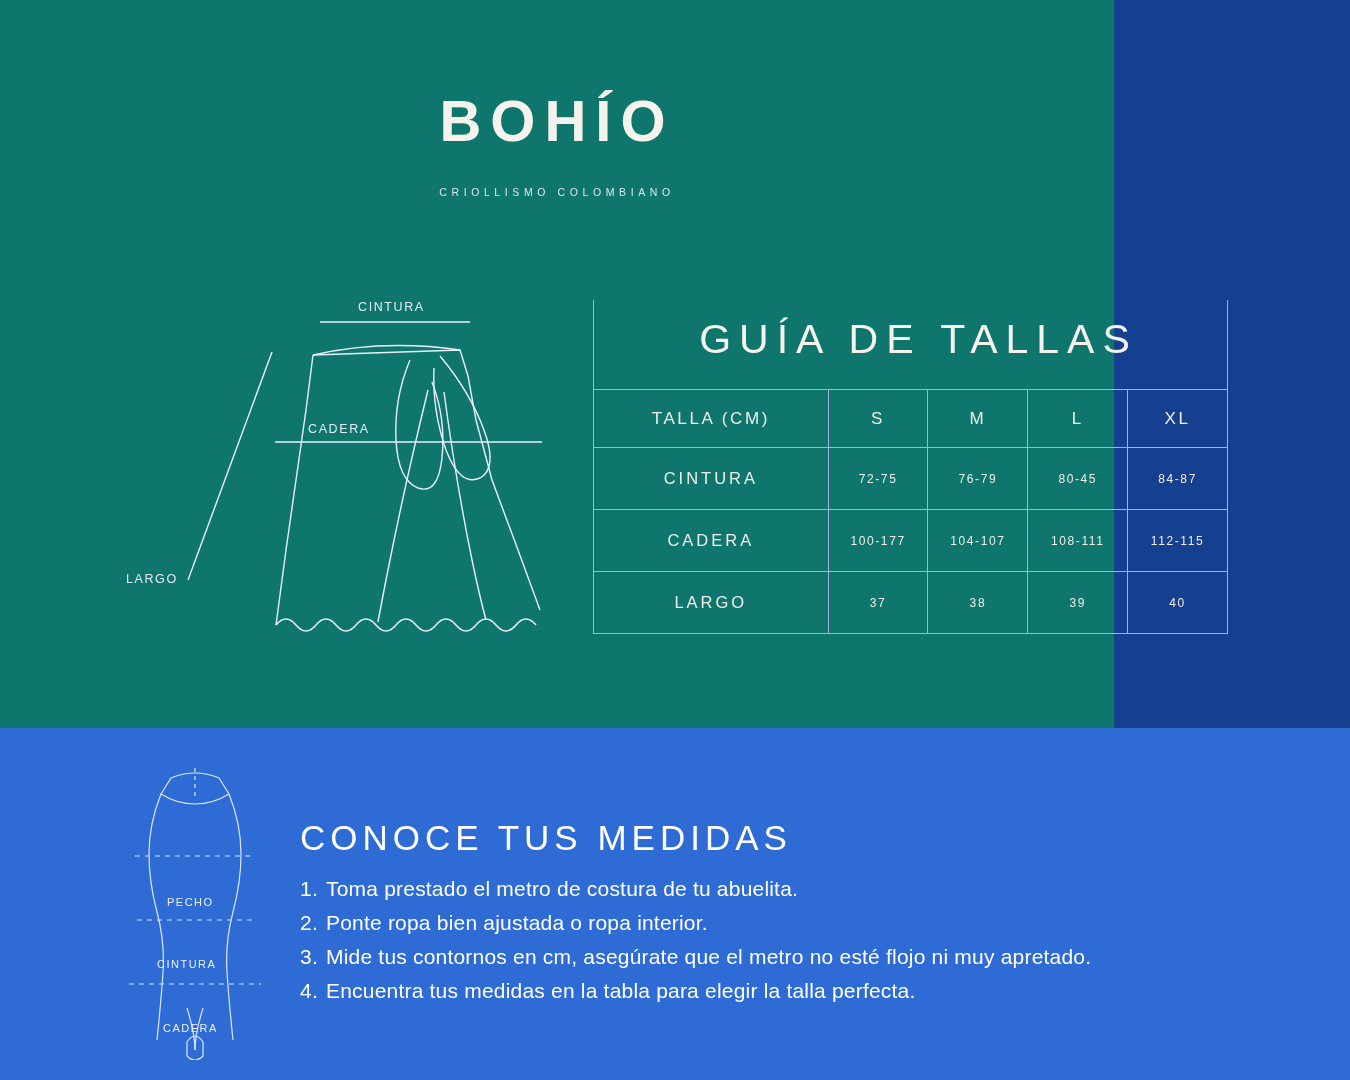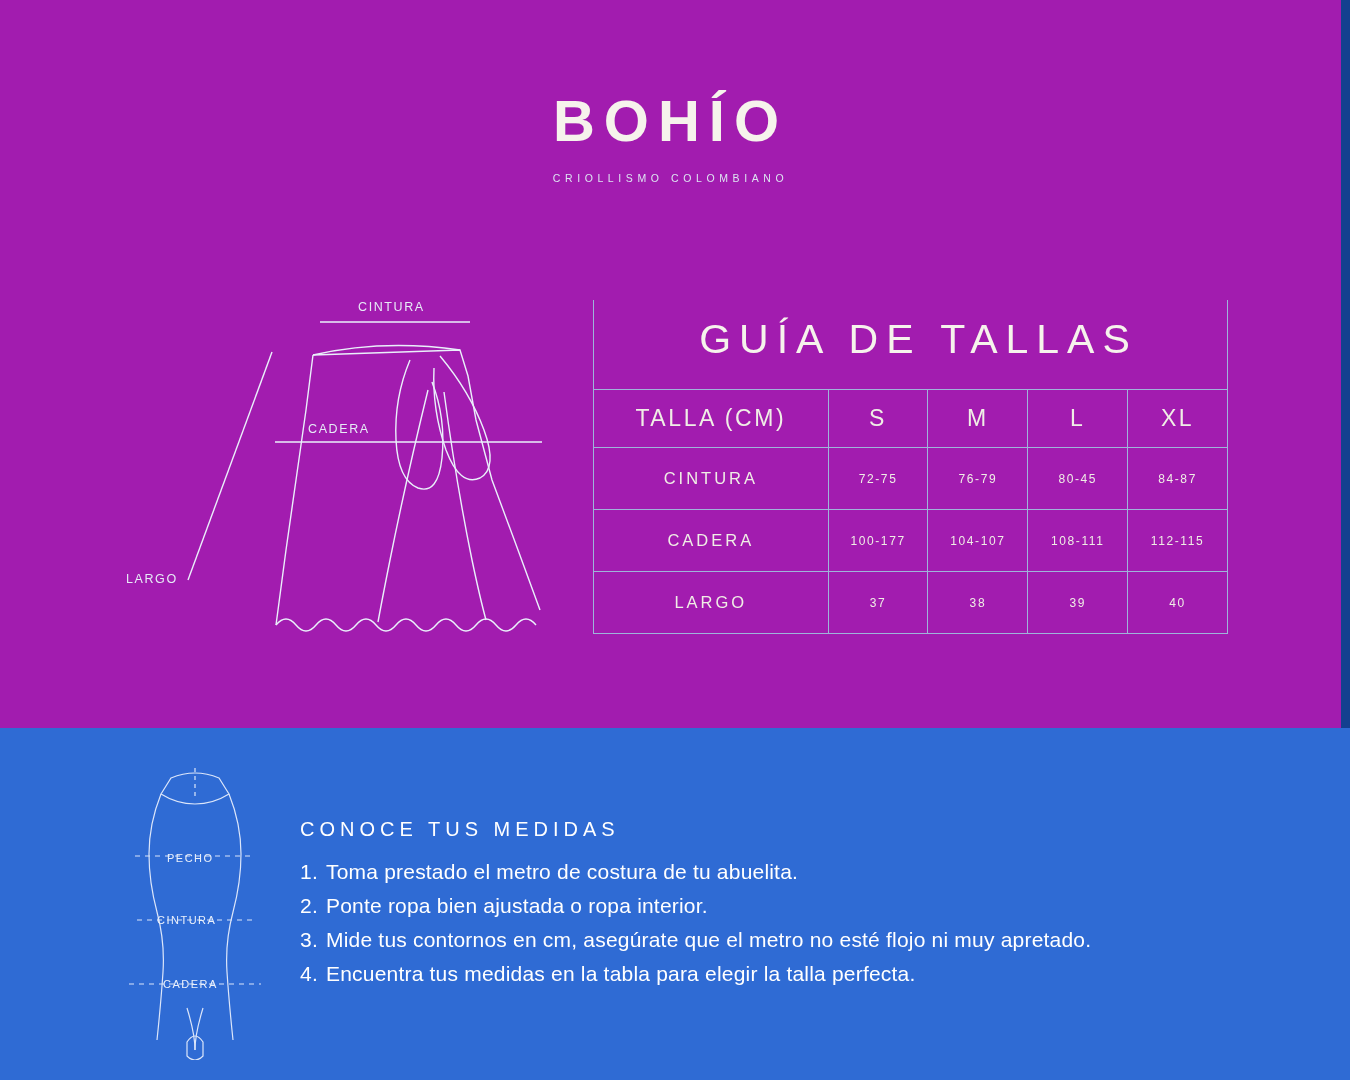--- a/index.html
+++ b/index.html
@@ -4,40 +4,40 @@
 <style>
   * { box-sizing: border-box; margin: 0; padding: 0; }
   html, body {
     width: 1350px; height: 1080px;
     font-family: "Liberation Sans", sans-serif;
     background: #14408F;
     overflow: hidden;
   }
   .page {
     position: relative;
-    width: 1341px; height: 1080px;
-    background: #a21caf;
+    width: 1114px; height: 1080px;
+    background: #0f766e;
   }
 
   
   .brand {
     position: absolute;
     top: 92px; left: 0; right: 0;
     text-align: center;
     color: #F4F1EA;
   }
   .brand-name {
     font-size: 58px;
     letter-spacing: 9px;
     font-weight: 700;
     line-height: 1;
     color: #F6F3EC;
   }
   .brand-tag {
-    margin-top: 22px;
+    margin-top: 36px;
     font-size: 10.5px;
     letter-spacing: 4.6px;
     color: #DDE4F2;
     font-weight: 400;
   }
 
   
   .skirt-wrap {
     position: absolute;
     left: 110px; top: 280px;
@@ -75,21 +75,21 @@
     width: 635px;
     color: #F0EEE6;
   }
   table.sizes th, table.sizes td {
     border: 1px solid #9FB4DA;
     text-align: center;
     font-weight: 400;
   }
   table.sizes thead th {
     height: 58px;
-    font-size: 23px;
+    font-size: 17px;
     letter-spacing: 2.6px;
   }
   table.sizes thead th.rowhead { width: 235px; }
   table.sizes thead th.sizecol { width: 100px; }
   table.sizes tbody td {
     height: 62px;
     font-size: 12px;
     letter-spacing: 1.6px;
   }
   table.sizes tbody td.rowlabel {
@@ -114,33 +114,34 @@
   .body-wrap {
     position: absolute;
     left: 95px; top: 32px;
     width: 200px; height: 300px;
   }
   .blbl {
     position: absolute;
     color: #EAF0FB;
     font-size: 11px;
     letter-spacing: 1.5px;
+    margin-top: 44px;
   }
   .blbl-pecho   { left: 72px;  top: 92px; }
   .blbl-cintura { left: 62px;  top: 154px; }
   .blbl-cadera  { left: 68px;  top: 218px; }
 
   .copy {
     position: absolute;
     left: 300px; top: 90px;
     width: 1000px;
     color: #FFFFFF;
   }
   .copy h2 {
-    font-size: 20px;
+    font-size: 35px;
     letter-spacing: 5px;
     font-weight: 400;
     margin-bottom: 14px;
   }
   .steps { list-style: none; }
   .steps li {
     display: flex;
     align-items: baseline;
     font-size: 21px;
     line-height: 1.62;

